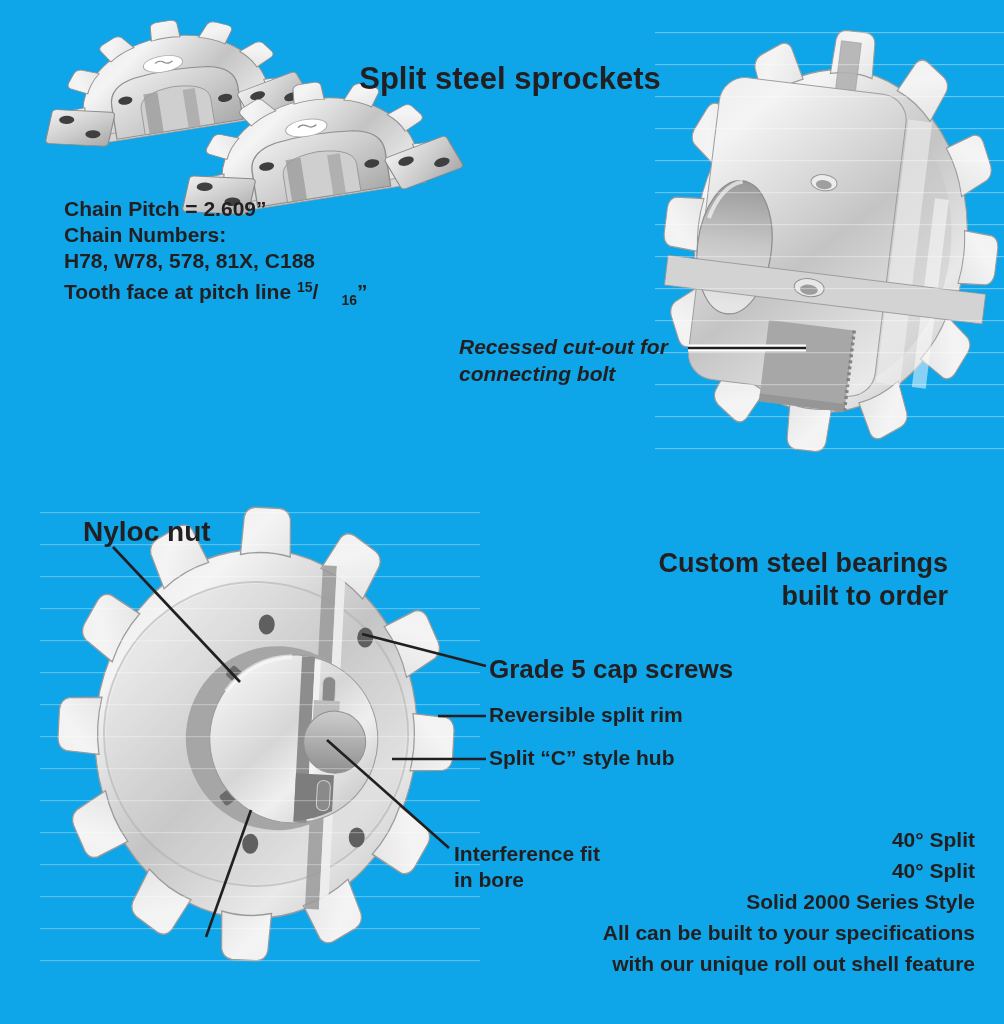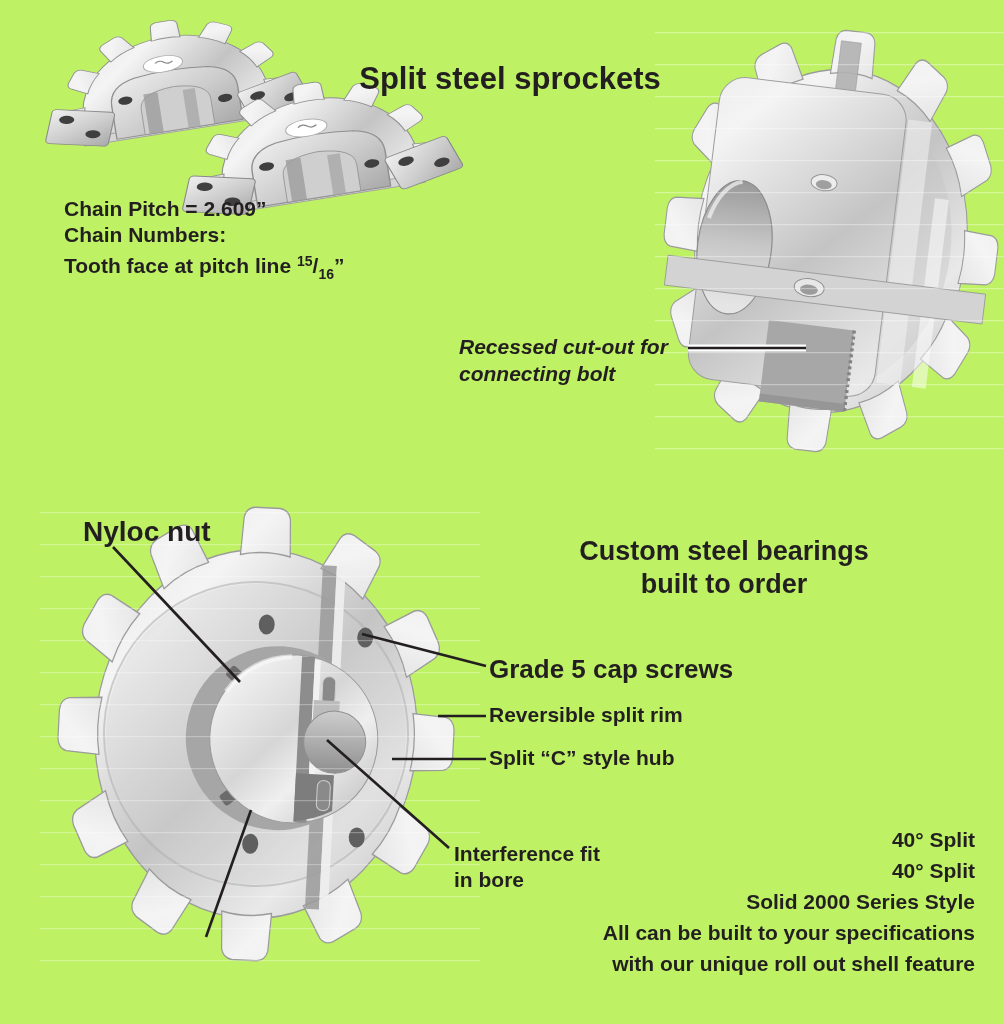--- a/index.html
+++ b/index.html
@@ -1,39 +1,39 @@
 <!DOCTYPE html>
 <html><head>
 <meta charset="utf-8">
 <style>
   html,body{margin:0;padding:0;background:#ffffff;}
   .page{
     position:relative;
     width:1004px;height:1024px;
-    background:#bef264;
+    background:#0ea5e9;
     font-family:"Liberation Sans","DejaVu Sans",sans-serif;
     font-weight:bold;
     color:#231f20;
     overflow:hidden;
   }
   .art{position:absolute;left:0;top:0;width:1004px;height:1024px;z-index:1;}
   .txt{position:absolute;z-index:2;white-space:nowrap;}
   #page-title{left:255px;top:40px;width:510px;text-align:center;font-size:31px;}
   #specs{left:64px;top:196px;font-size:21px;line-height:26px;}
   #co-recessed{left:459px;top:333px;font-size:21px;line-height:27px;font-style:italic;}
   #co-nyloc{left:83px;top:516px;font-size:28px;}
   #custom-heading{left:512px;top:535px;width:424px;text-align:center;font-size:27px;line-height:33px;}
   #co-grade5{left:489px;top:654px;font-size:26px;}
   #co-rim{left:489px;top:703px;font-size:21px;}
   #co-hub{left:489px;top:746px;font-size:21px;}
   #co-interference{left:454px;top:841px;font-size:21px;line-height:26px;}
   #co-bolthead{left:63px;top:946px;font-size:21px;}
   #options{left:520px;top:824px;width:455px;text-align:right;font-size:21px;line-height:31px;}
   #specs sup{font-size:14px;vertical-align:7px;}
-  #specs sub{font-size:14px;vertical-align:-6px;}
+  #specs sub{font-size:14px;vertical-align:-6px;margin-left:23px;}
   .frac-slash{font-size:21px;}
 </style>
 </head>
 <body>
 
 <div class="page">
 
   <svg class="art" viewBox="0 0 1004 1024" xmlns="http://www.w3.org/2000/svg">
     <defs>
       <linearGradient id="gMetal" gradientUnits="userSpaceOnUse" x1="-210" y1="-210" x2="210" y2="210">
@@ -183,33 +183,34 @@
       <line x1="327" y1="740" x2="449" y2="848"></line>
       <line x1="251" y1="810" x2="206" y2="937"></line>
     </g>
   </svg>
 
   <h1 class="txt" id="page-title">Split steel sprockets</h1>
 
   <div class="txt" id="specs">
     <div>Chain Pitch = 2.609”</div>
     <div>Chain Numbers:</div>
+    <div>H78, W78, 578, 81X, C188</div>
     <div>
       <span>Tooth face at pitch line </span><sup>15</sup><span class="frac-slash">/</span><sub>16</sub><span>”</span>
     </div>
   </div>
 
   <div class="txt" id="co-recessed">
     <div>Recessed cut-out for</div>
     <div>connecting bolt</div>
   </div>
 
   <div class="txt" id="co-nyloc">Nyloc nut</div>
 
-  <h2 class="txt" id="custom-heading" style="margin:0;font-size:27px;">
+  <h2 class="txt" id="custom-heading" style="margin:12px;font-size:27px;text-align:right;">
     <div>Custom steel bearings</div>
     <div>built to order</div>
   </h2>
 
   <div class="txt" id="co-grade5">Grade 5 cap screws</div>
   <div class="txt" id="co-rim">Reversible split rim</div>
   <div class="txt" id="co-hub">Split “C” style hub</div>
 
   <div class="txt" id="co-interference">
     <div>Interference fit</div>

